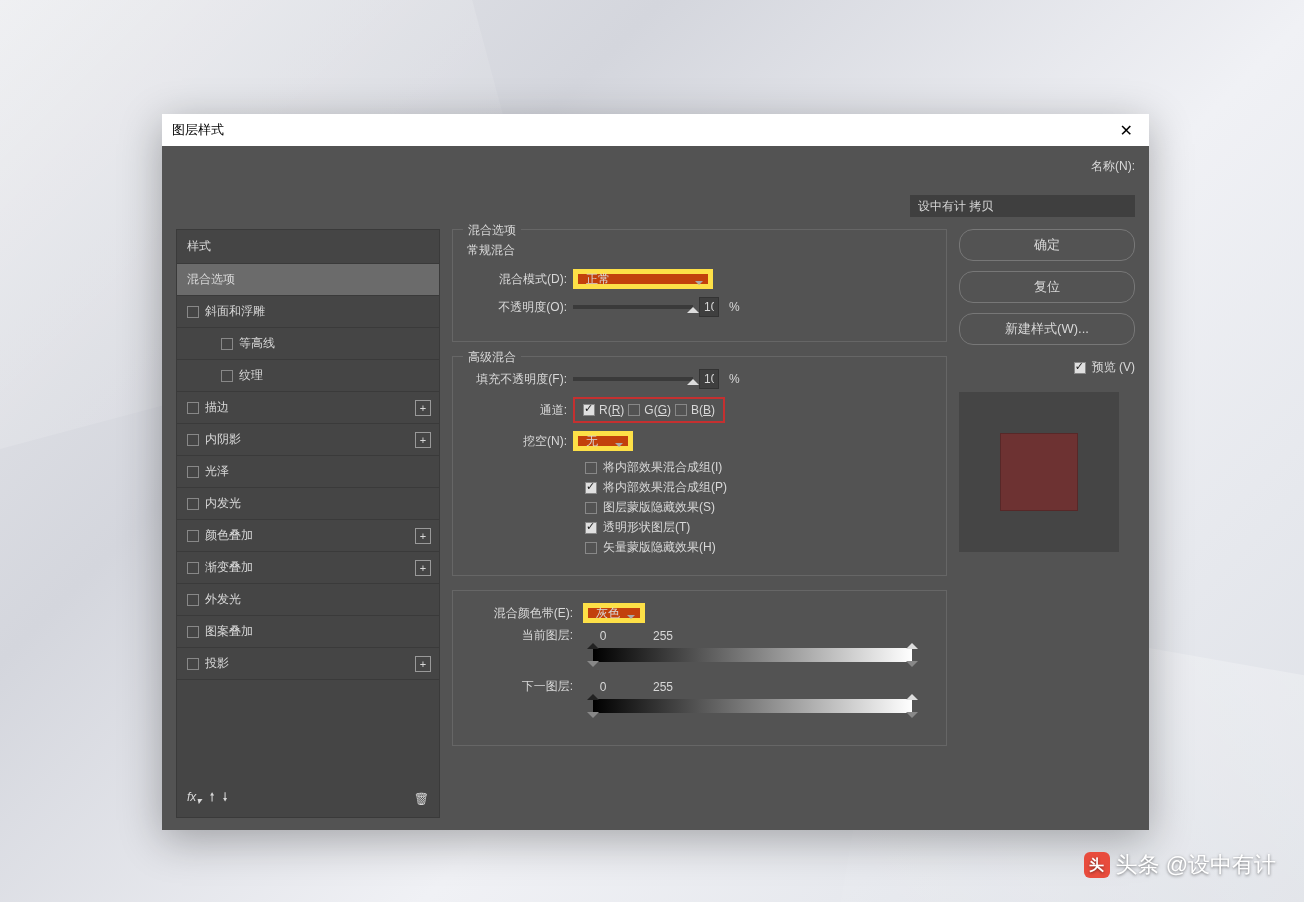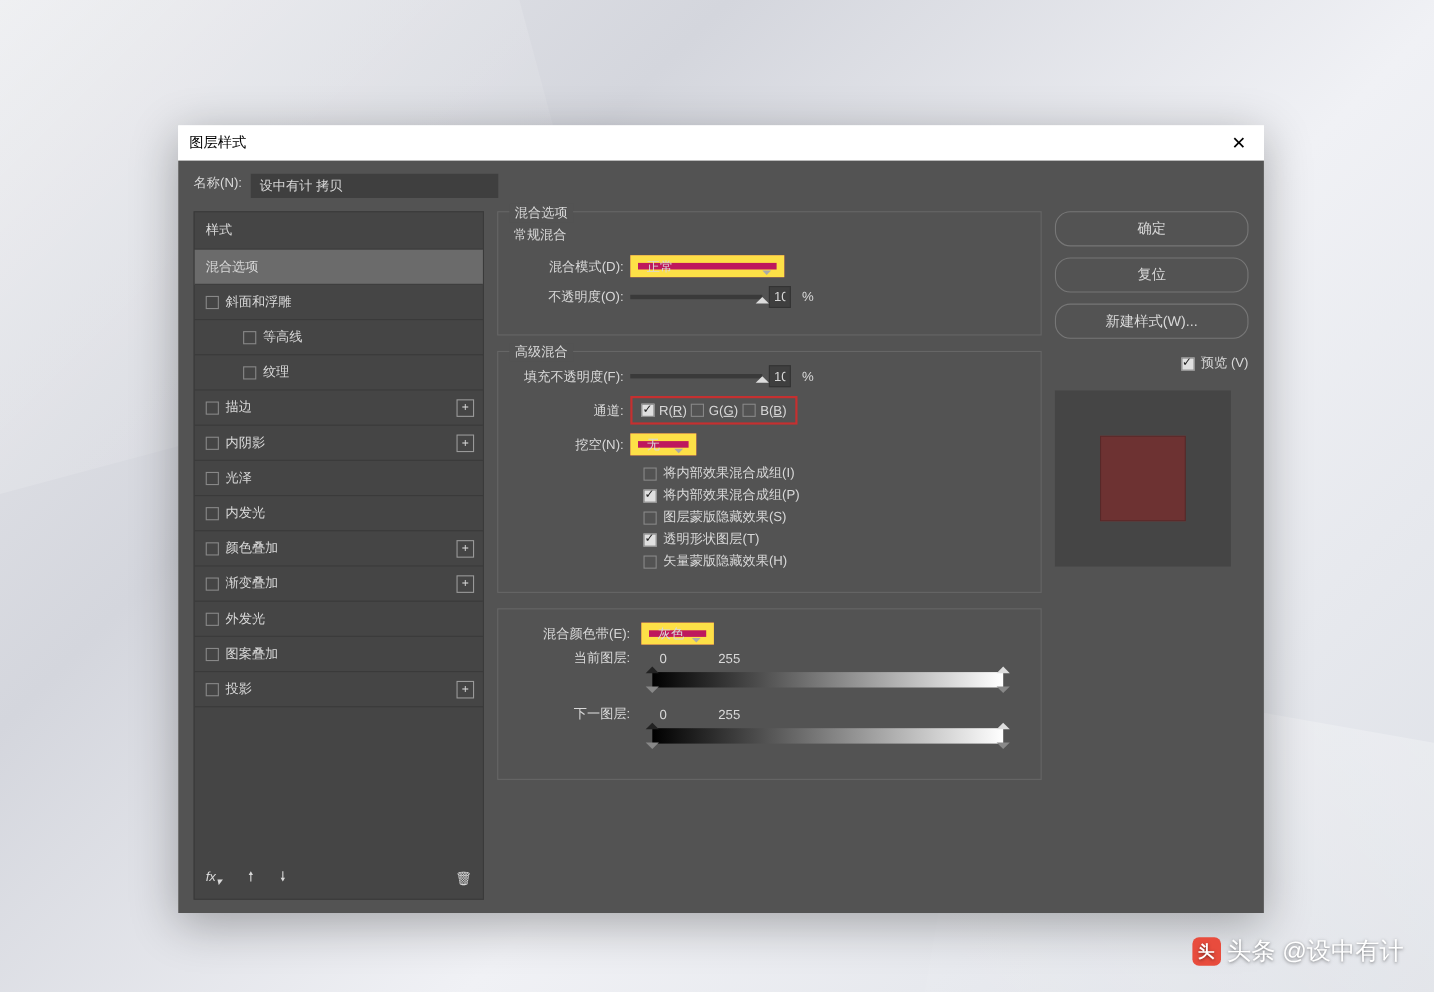--- a/index.html
+++ b/index.html
@@ -5,43 +5,43 @@
 * { box-sizing: border-box; margin: 0; padding: 0; font-family: "Microsoft YaHei", sans-serif; }
 body { width: 1304px; height: 902px; background: linear-gradient(135deg, #e8e9ed 0%, #d4d6dd 30%, #f0f1f5 60%, #dde0e6 100%); position: relative; overflow: hidden; }
 body::before { content: ""; position: absolute; top: -100px; left: -200px; width: 700px; height: 500px; background: linear-gradient(150deg, rgba(255,255,255,0.4), transparent); transform: rotate(-15deg); }
 body::after { content: ""; position: absolute; bottom: -150px; right: -150px; width: 600px; height: 400px; background: linear-gradient(210deg, rgba(255,255,255,0.3), transparent); transform: rotate(10deg); }
 
 .dialog { position: absolute; left: 162px; top: 114px; width: 987px; height: 716px; background: #fff; box-shadow: 0 10px 40px rgba(0,0,0,0.3); z-index: 10; }
 .titlebar { height: 32px; background: #fff; display: flex; align-items: center; padding: 0 10px; justify-content: space-between; font-size: 13px; }
 .titlebar .close { font-size: 16px; cursor: pointer; padding: 2px 6px; }
 .dlg-body { background: #535353; height: calc(100% - 32px); padding: 12px 14px; color: #d8d8d8; font-size: 12px; display: flex; gap: 12px; }
 
-.name-row { display: flex; align-items: flex-start; gap: 8px; margin-bottom: 12px; }
+.name-row { display: flex; align-items: flex-end; gap: 20px; margin-bottom: 12px; flex-direction: column; }
 .name-row input { background: #3f3f3f; border: none; color: #d8d8d8; padding: 4px 8px; width: 225px; font-size: 12px; height: 22px; }
 
 .left-col { width: 264px; display: flex; flex-direction: column; }
 .styles-panel { background: #454545; flex: 1; display: flex; flex-direction: column; border: 1px solid #3a3a3a; }
 .style-hdr { padding: 8px 10px; border-bottom: 1px solid #3a3a3a; }
 .style-item { display: flex; align-items: center; padding: 7px 10px; border-bottom: 1px solid #3a3a3a; gap: 6px; position: relative; }
 .style-item.selected { background: #6b6b6b; }
 .style-item.sub { padding-left: 44px; }
 .style-item .add { position: absolute; right: 8px; width: 16px; height: 16px; border: 1px solid #999; display: flex; align-items: center; justify-content: center; font-size: 11px; cursor: pointer; }
 .chk { width: 12px; height: 12px; border: 1px solid #888; display: inline-block; position: relative; cursor: pointer; flex-shrink: 0; }
 .chk.on { background: #e0e0e0; }
 .chk.on::after { content: "✓"; position: absolute; top: -3px; left: 0; font-size: 11px; color: #222; }
-.style-foot { margin-top: auto; padding: 8px 10px; display: flex; align-items: center; gap: 24px; }
+.style-foot { margin-top: auto; padding: 8px 10px; display: flex; align-items: center; gap: 8px; }
 .style-foot .trash { margin-left: auto; }
 
 .mid-col { flex: 1; display: flex; flex-direction: column; }
 .fieldset { border: 1px solid #666; padding: 12px 14px 16px; margin-bottom: 14px; position: relative; }
 .fs-title { position: absolute; top: -8px; left: 10px; background: #535353; padding: 0 5px; font-size: 12px; }
 .sub-title { margin-bottom: 10px; font-size: 12px; }
 .row { display: flex; align-items: center; margin-bottom: 8px; gap: 6px; }
 .row .lbl { width: 100px; text-align: right; }
-.select { background: #be185d; border: 7px solid #fde047; padding: 2px 20px 2px 8px; color: #d8d8d8; position: relative; min-width: 60px; display: inline-flex; align-items: center; height: 20px; cursor: pointer; }
+.select { background: #c2410c; border: 5px solid #fde047; padding: 2px 20px 2px 8px; color: #d8d8d8; position: relative; min-width: 60px; display: inline-flex; align-items: center; height: 20px; cursor: pointer; }
 .select::after { content: ""; position: absolute; right: 5px; top: 7px; border: 4px solid transparent; border-top-color: #aaa; }
 .slider { width: 120px; height: 4px; background: #3a3a3a; position: relative; cursor: pointer; }
 .slider .thumb { position: absolute; right: -6px; top: -4px; width: 0; height: 0; border: 6px solid transparent; border-bottom-color: #ddd; }
 .numbox { background: #3f3f3f; border: 1px solid #333; color: #d8d8d8; padding: 2px 4px; width: 20px; text-align: center; height: 20px; font-size: 12px; }
 .pct { margin-left: 4px; }
 
 .channel-box { border: 2px solid #c53030; padding: 4px 8px; display: inline-flex; align-items: center; gap: 4px; }
 .ch { display: inline-flex; align-items: center; gap: 4px; cursor: pointer; }
 .ul { text-decoration: underline; }
 

